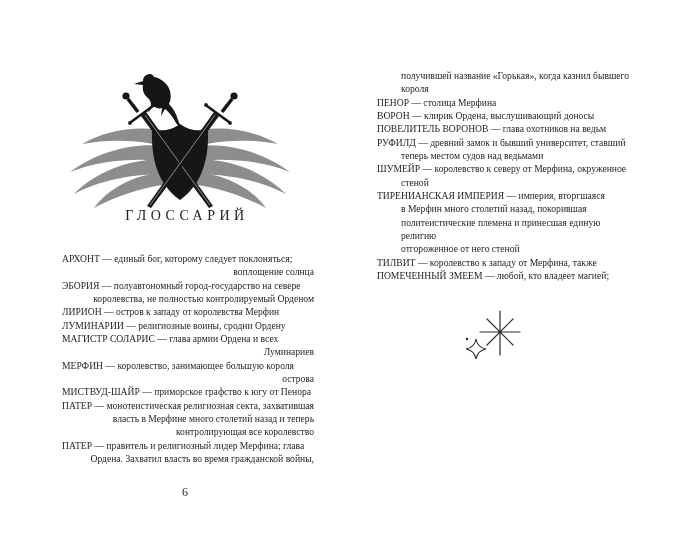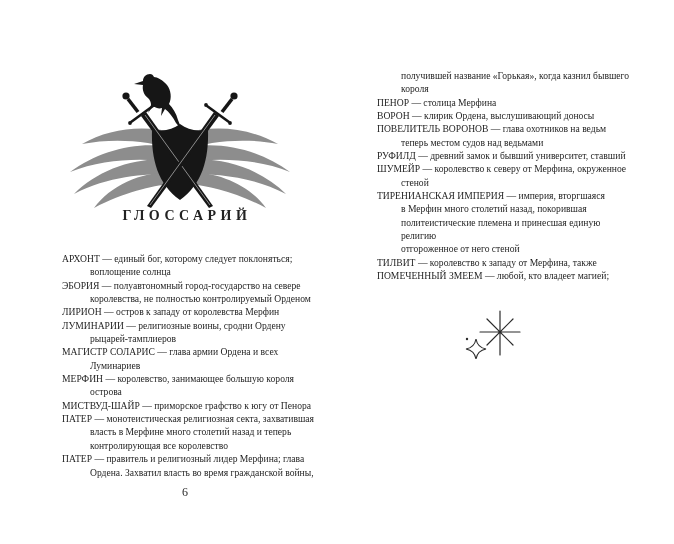--- a/index.html
+++ b/index.html
@@ -11,30 +11,30 @@
   }
   .page { position:absolute; top:0; height:544px; }
   .page-left  { left:0;   width:337px; }
   .page-right { left:337px; width:337px; }
 
   .emblem { position:absolute; left:60px; top:68px; width:250px; height:145px; }
   .emblem svg { display:block; width:100%; height:100%; }
 
   .glossary-title {
     position:absolute; left:62px; top:208px; width:246px;
-    margin:0; text-align:center; font-weight:bold;
+    margin:0; text-align:center; font-weight:normal;
     font-size:14px; letter-spacing:4.5px; padding-left:4px;
     color:#222222; box-sizing:border-box;
   }
 
   .entries { position:absolute; font-size:9.6px; line-height:13.35px; }
   .entries .line { white-space:nowrap; }
   #left-lines  { left:62px;  top:252px; }
   #right-lines { left:40px;  top:69px; } 
-  #left-lines  .line.indent { padding-left:28px; }
+  #left-lines  .line.indent { padding-left:28px;text-align:right; }
   #right-lines .line.indent { padding-left:24px; }
 
   .page-number {
     position:absolute; left:62px; top:485px; width:246px;
     text-align:center; font-size:12px; color:#2a2a2a;
   }
 
   .ornament { position:absolute; left:123px; top:309px; width:66px; height:56px; } 
   .ornament svg { display:block; width:100%; height:100%; }
 </style>
@@ -86,21 +86,20 @@
 
     <h1 class="glossary-title">ГЛОССАРИЙ</h1>
 
     <div class="entries" id="left-lines">
         <div class="line">АРХОНТ — единый бог, которому следует поклоняться;</div>
         <div class="line indent">воплощение солнца</div>
         <div class="line">ЭБОРИЯ — полуавтономный город-государство на севере</div>
         <div class="line indent">королевства, не полностью контролируемый Орденом</div>
         <div class="line">ЛИРИОН — остров к западу от королевства Мерфин</div>
         <div class="line">ЛУМИНАРИИ — религиозные воины, сродни Ордену</div>
-        <div class="line indent">рыцарей-тамплиеров</div>
         <div class="line">МАГИСТР СОЛАРИС — глава армии Ордена и всех</div>
         <div class="line indent">Луминариев</div>
         <div class="line">МЕРФИН — королевство, занимающее большую короля</div>
         <div class="line indent">острова</div>
         <div class="line">МИСТВУД-ШАЙР — приморское графство к югу от Пенора</div>
         <div class="line">ПАТЕР — монотеистическая религиозная секта, захватившая</div>
         <div class="line indent">власть в Мерфине много столетий назад и теперь</div>
         <div class="line indent">контролирующая все королевство</div>
         <div class="line">ПАТЕР — правитель и религиозный лидер Мерфина; глава</div>
         <div class="line indent">Ордена. Захватил власть во время гражданской войны,</div>
@@ -110,22 +109,22 @@
   </div>
 
   <div class="page page-right">
 
     <div class="entries" id="right-lines">
         <div class="line indent">получившей название «Горькая», когда казнил бывшего</div>
         <div class="line indent">короля</div>
         <div class="line">ПЕНОР — столица Мерфина</div>
         <div class="line">ВОРОН — клирик Ордена, выслушивающий доносы</div>
         <div class="line">ПОВЕЛИТЕЛЬ ВОРОНОВ — глава охотников на ведьм</div>
+        <div class="line">РУФИЛД — древний замок и бывший университет, ставший</div>
         <div class="line indent">теперь местом судов над ведьмами</div>
-        <div class="line">РУФИЛД — древний замок и бывший университет, ставший</div>
         <div class="line">ШУМЕЙР — королевство к северу от Мерфина, окруженное</div>
         <div class="line indent">стеной</div>
         <div class="line">ТИРЕНИАНСКАЯ ИМПЕРИЯ — империя, вторгшаяся</div>
         <div class="line indent">в Мерфин много столетий назад, покорившая</div>
         <div class="line indent">политеистические племена и принесшая единую</div>
         <div class="line indent">религию</div>
         <div class="line indent">отгороженное от него стеной</div>
         <div class="line">ТИЛВИТ — королевство к западу от Мерфина, также</div>
         <div class="line">ПОМЕЧЕННЫЙ ЗМЕЕМ — любой, кто владеет магией;</div>
       </div>

